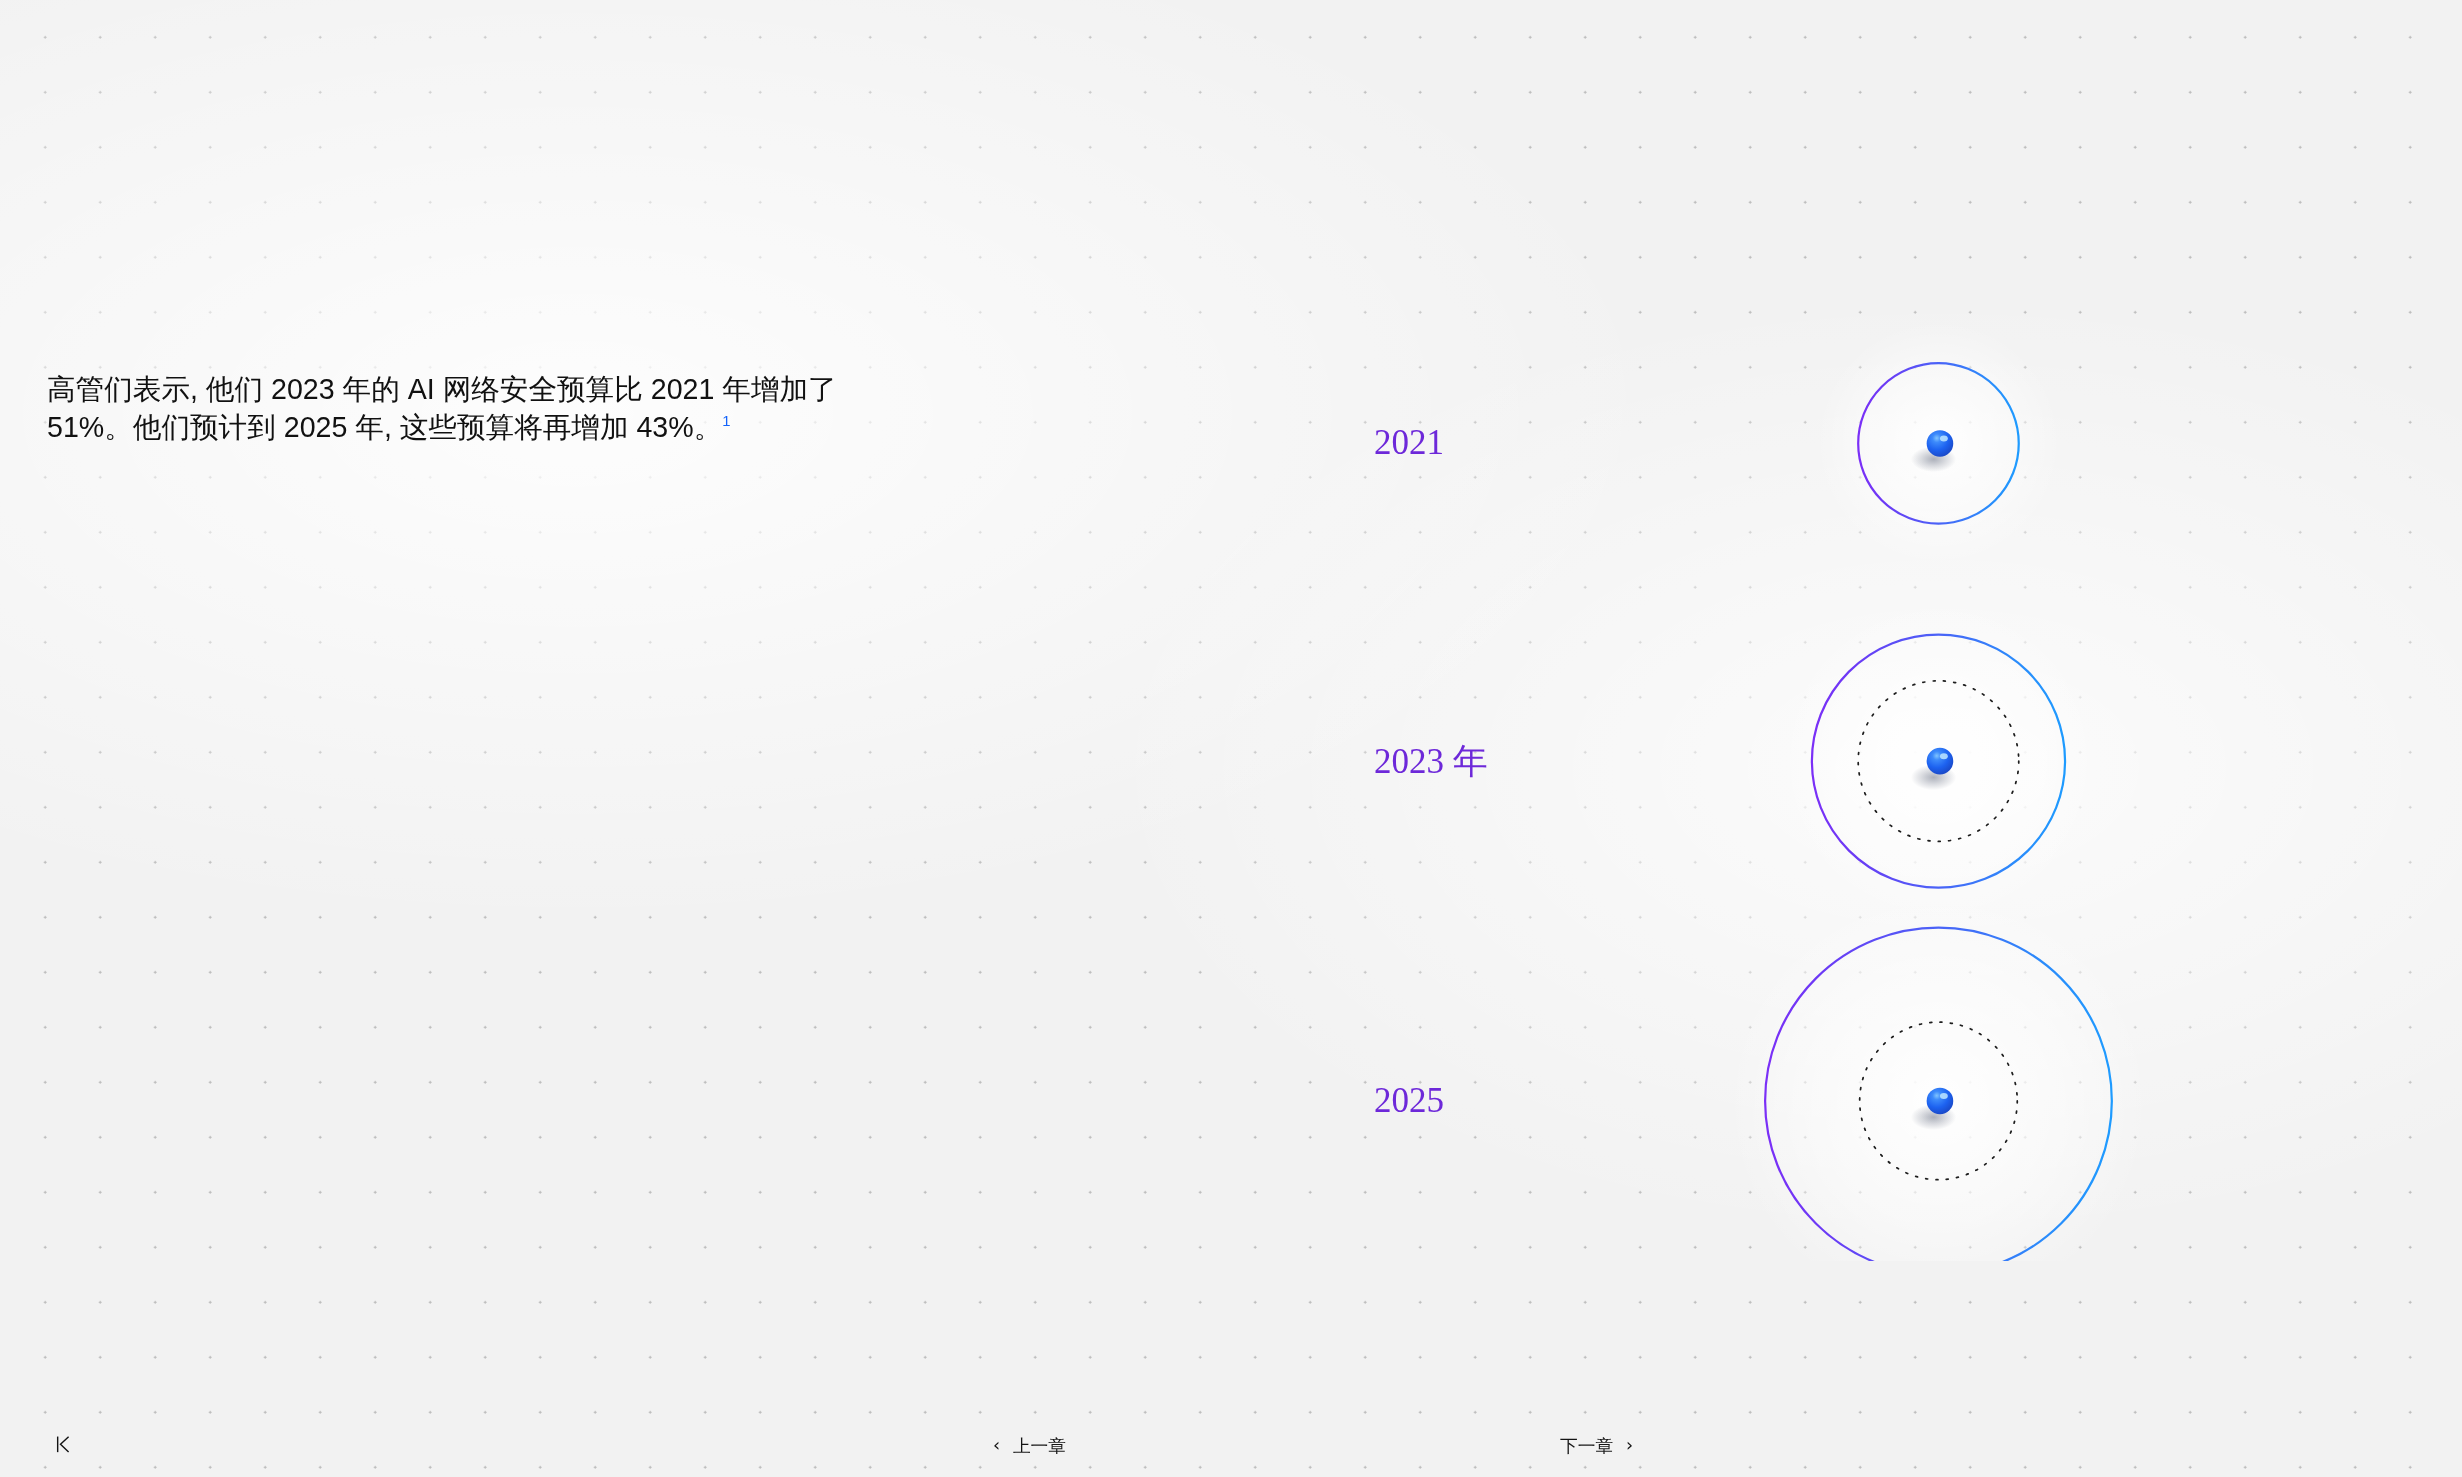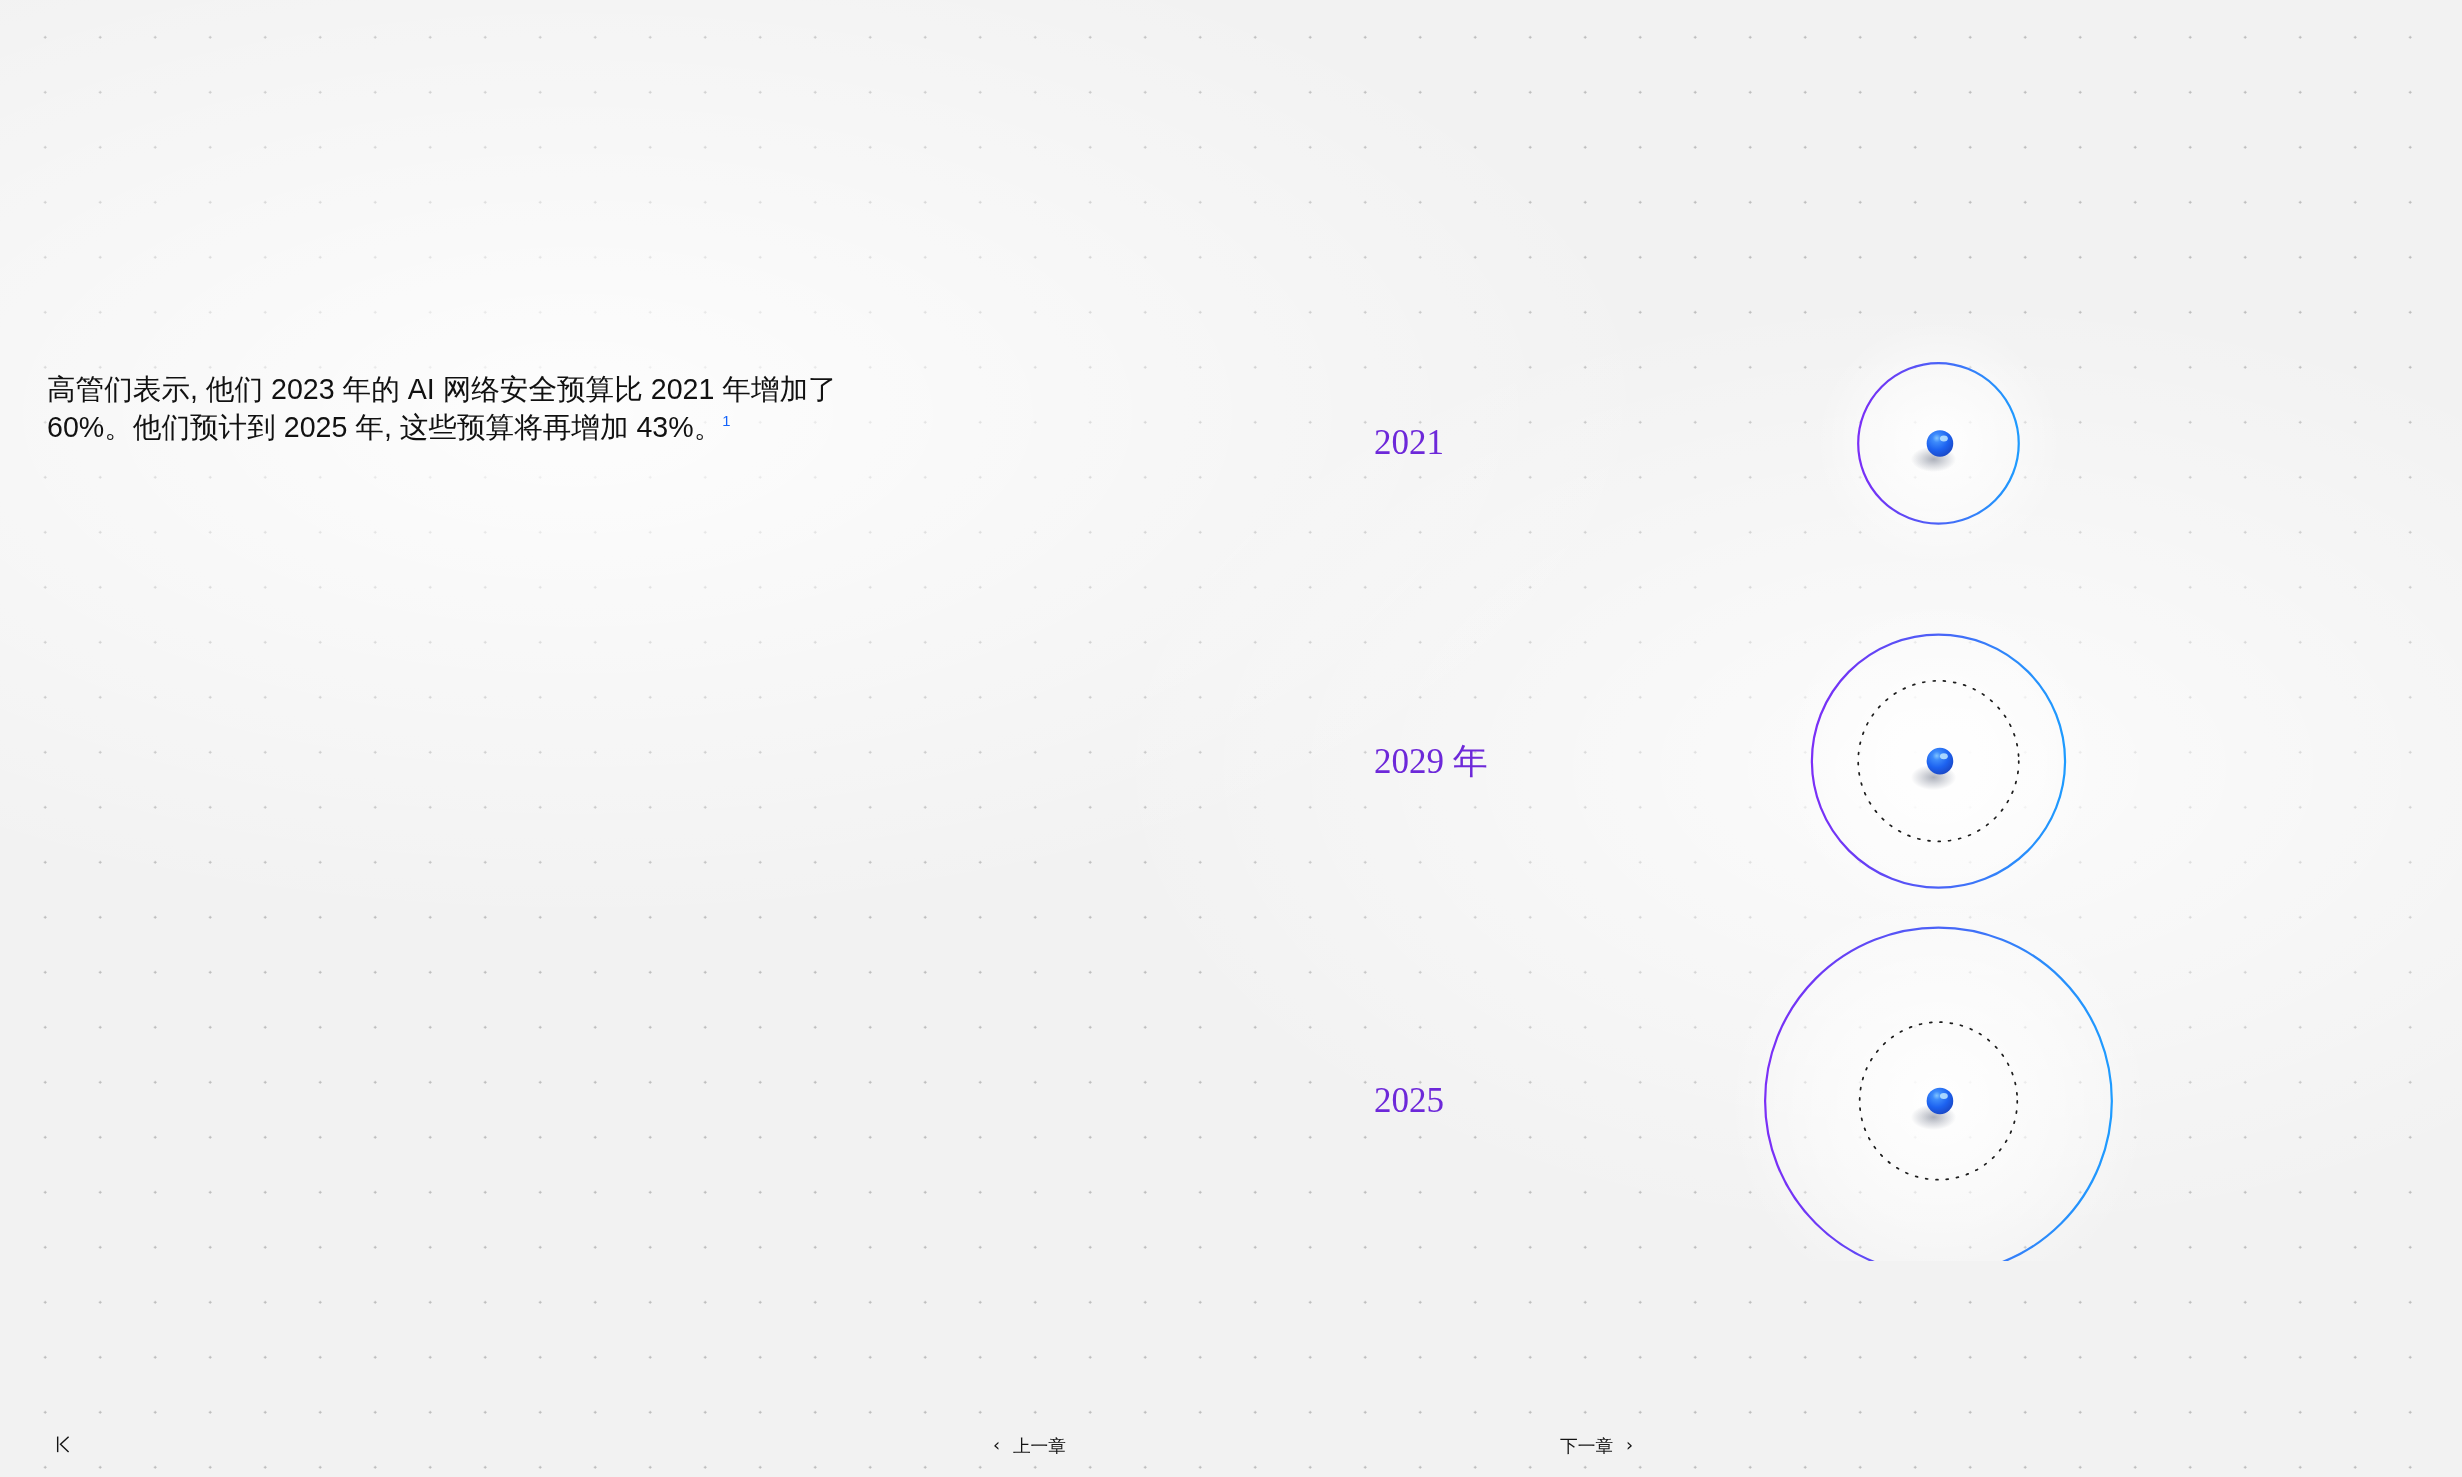--- a/index.html
+++ b/index.html
@@ -106,21 +106,21 @@
 </head>
 <body>
 
 <div id="dot-grid"></div>
 <div id="vignette"></div>
 
 <div id="left-col">
 
 
   <div id="body-text">
-    <span>高管们表示, 他们 2023 年的 AI 网络安全预算比 2021 年增加了 60%。他们预计到 2025 年, 这些预算将再增加 43%。</span><sup class="fn">1</sup>
+    <span>高管们表示, 他们 2023 年的 AI 网络安全预算比 2021 年增加了 51%。他们预计到 2025 年, 这些预算将再增加 43%。</span><sup class="fn">1</sup>
   </div>
 
 </div>
 
 <div id="diagram">
   <svg width="985" height="985" viewBox="0 0 2000 2000" xmlns="http://www.w3.org/2000/svg">
     <defs>
       <linearGradient id="ringGrad" x1="0" y1="0" x2="1" y2="0">
         <stop offset="0%" stop-color="#7b2ff7"></stop>
         <stop offset="18%" stop-color="#6a3bf5"></stop>
@@ -175,21 +175,21 @@
       <circle cx="1337" cy="1675" r="352" fill="none" stroke="url(#ringGrad)" stroke-width="4.5"></circle>
       <circle cx="1337" cy="1675" r="160" fill="none" stroke="#1d1d1d" stroke-width="3.5" stroke-dasharray="4 17" stroke-linecap="round"></circle>
       <ellipse cx="1327" cy="1708" rx="46" ry="26" fill="url(#shadowGrad)"></ellipse>
       <circle cx="1340" cy="1675" r="27" fill="url(#sphereGrad)"></circle>
       <ellipse cx="1348" cy="1665" rx="8" ry="6" fill="rgba(190,230,255,.85)"></ellipse>
     </g>
   </svg>
 </div>
 
 <div class="year-label" id="label-2021">2021</div>
-<div class="year-label" id="label-2023">2029 年</div>
+<div class="year-label" id="label-2023">2023 年</div>
 <div class="year-label" id="label-2025">2025</div>
 
 <div id="footer">
 
   <div id="first-page-btn">
     <span>
       <svg width="22.7" height="22.7" viewBox="0 0 24 24" fill="none" stroke="#141414" stroke-width="1.5" stroke-linecap="square" stroke-linejoin="miter">
         <line x1="6" y1="4.5" x2="6" y2="19.5"></line>
         <polyline points="17,4.5 9,12 17,19.5"></polyline>
       </svg>

